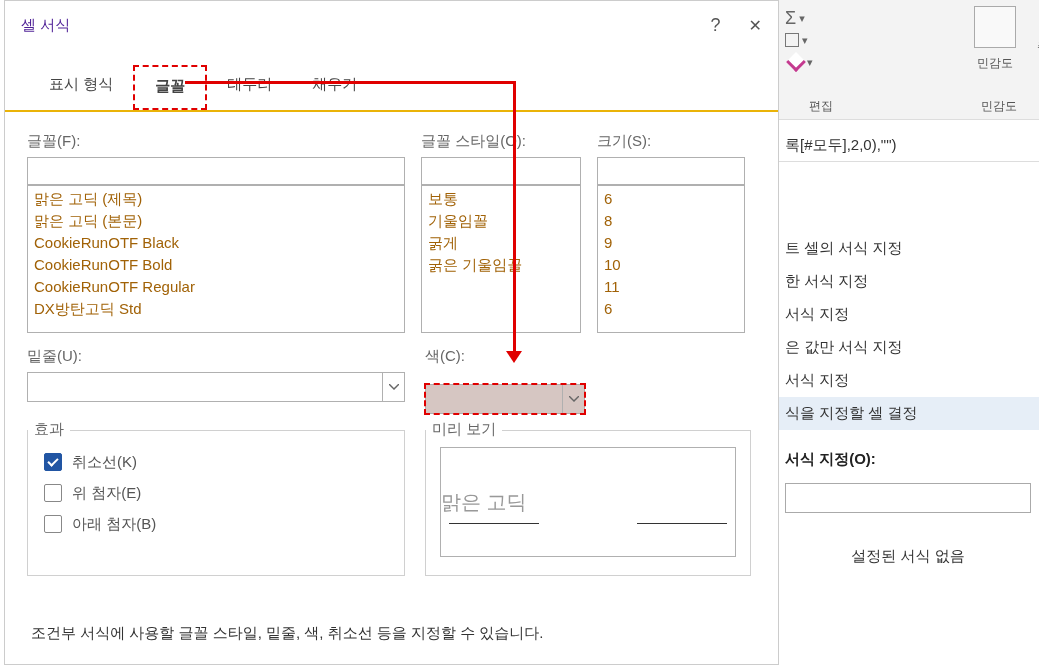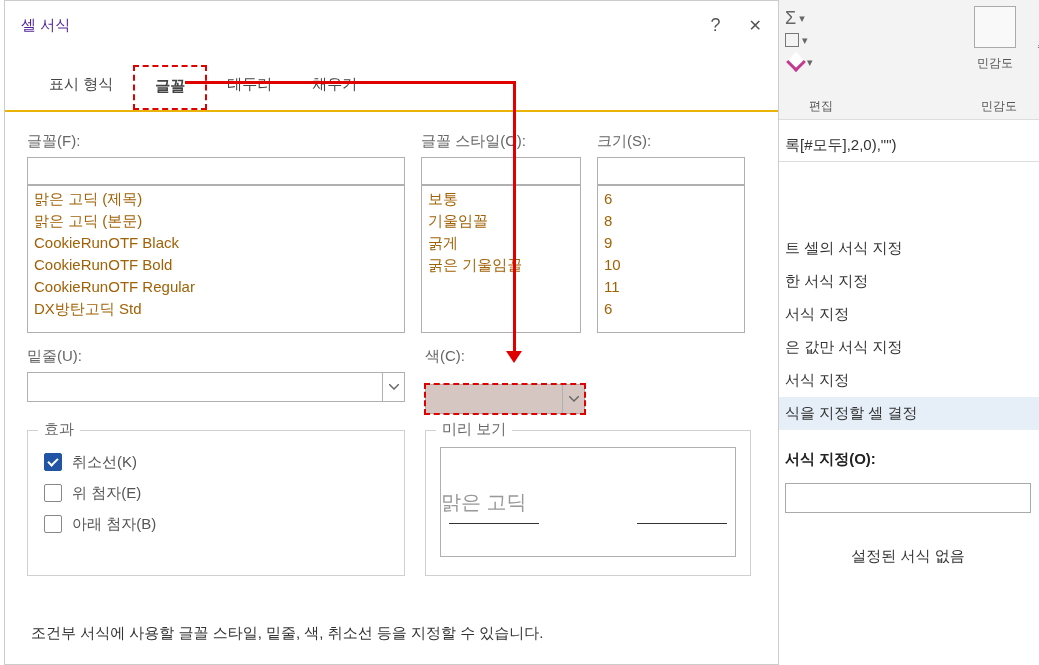--- a/index.html
+++ b/index.html
@@ -37,21 +37,21 @@
 
 .row2 { display: flex; gap: 20px; margin-top: 14px; }
 .col-underline { flex: 0 0 378px; }
 .col-color { flex: 0 0 160px; gap: 12px; }
 .combo { height: 30px; border: 1px solid #b0b0b0; position: relative; background:#fff; }
 .combo .arrow { position: absolute; right: 0; top: 0; width: 22px; height: 100%; border-left: 1px solid #b0b0b0; display:flex; align-items:center; justify-content:center; }
 .combo.highlight { outline: 2.5px dashed #e00000; outline-offset: -1px; background: #d6c6c2; }
 
 .row3 { display: flex; gap: 20px; margin-top: 16px; }
 .fieldset { border: 1px solid #d0d0d0; padding: 16px 14px 18px; position: relative; }
-.fieldset .legend { position: absolute; top: -11px; left: 10px; background: #fff; padding: 0 6px; font-size: 15px; color: #666; text-align: center; }
+.fieldset .legend { position: absolute; top: -11px; left: 0; background: #fff; padding: 0 6px; font-size: 15px; color: #666; text-align: center; }
 .effects { flex: 0 0 378px; }
 .preview { flex: 0 0 326px; }
 .chk { display: flex; gap: 10px; font-size: 15px; color: #555; padding: 6px 2px; }
 .chk .box { width: 18px; height: 18px; border: 1px solid #888; display:flex; align-items:center; justify-content:center; border-radius:2px; }
 .chk .box.checked { background: #2155a3; border-color:#2155a3; }
 .chk .box.checked::after { content:""; width:8px; height:4px; border-left:2px solid #fff; border-bottom:2px solid #fff; transform: rotate(-45deg); margin-top:-3px;}
 .preview-box { border: 1px solid #b0b0b0; height: 110px; display: flex; align-items: center; justify-content: flex-start; position: relative; font-size: 20px; color: #999; }
 .preview-box .uline { position:absolute; bottom:32px; height:1px; background:#333; }
 .preview-box .uline.l { left:8px; width:90px;}
 .preview-box .uline.r { right:8px; width:90px;}

